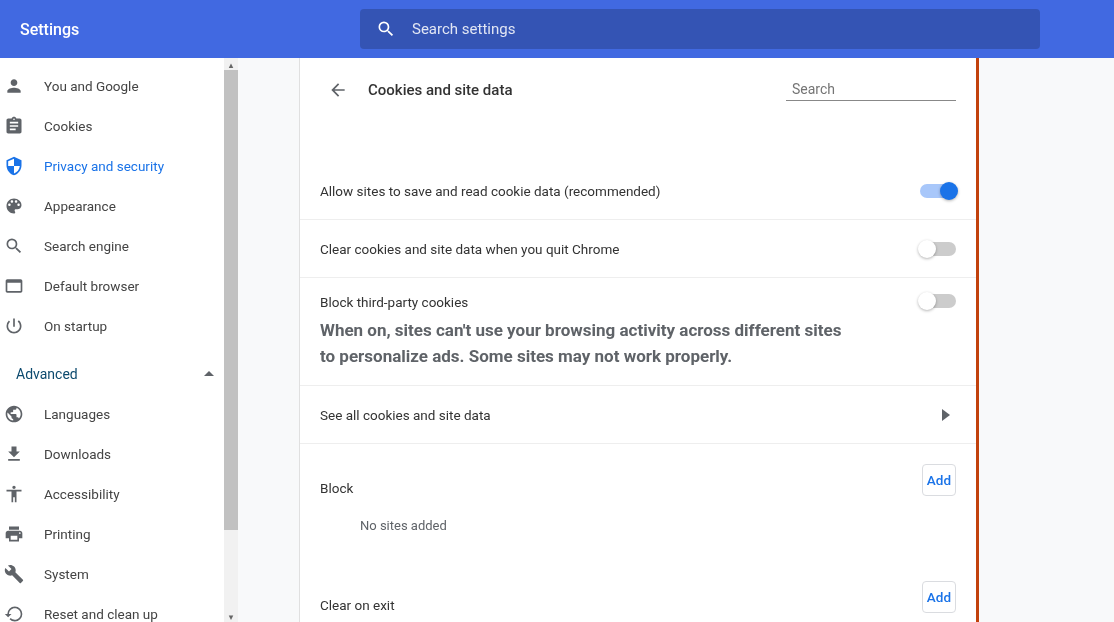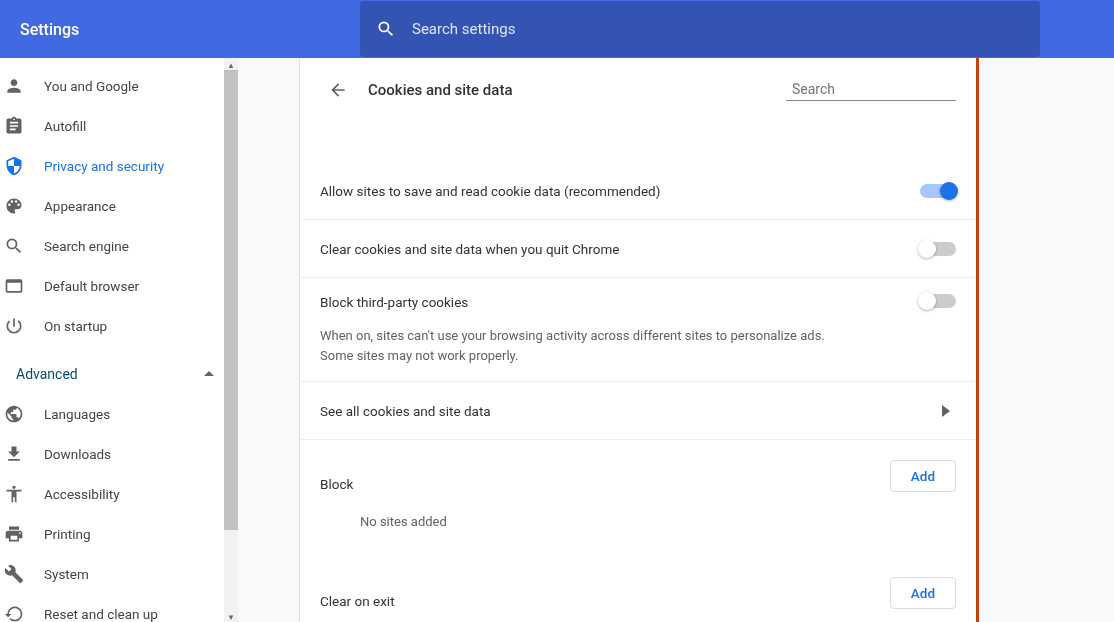--- a/index.html
+++ b/index.html
@@ -1,20 +1,20 @@
 <!DOCTYPE html>
 <html><head>
 <meta charset="utf-8">
 <style>
 * { margin: 0; padding: 0; box-sizing: border-box; font-family: Roboto, Arial, sans-serif; }
 body { background: #fff; width: 1114px; height: 622px; overflow: hidden; }
 
 .header { background: #4169e1; height: 58px; display: flex; align-items: center; padding: 0 20px; }
 .header-title { color: #fff; font-size: 16px; font-weight: 500; width: 340px; }
-.search-main { background: rgba(0,0,0,0.2); border-radius: 4px; height: 56px; flex: 1; max-width: 680px; display: flex; align-items: center; padding: 8px 16px; }
+.search-main { background: rgba(0,0,0,0.2); border-radius: 4px; height: 40px; flex: 1; max-width: 680px; display: flex; align-items: center; padding: 8px 16px; }
 .search-main svg { fill: #fff; width: 20px; height: 20px; margin-right: 16px; }
 .search-main input { background: transparent; border: none; outline: none; color: #fff; font-size: 15px; flex: 1; }
 .search-main input::placeholder { color: rgba(255,255,255,0.85); }
 
 .body-area { display: flex; height: 564px; }
 
 .sidebar { width: 238px; position: relative; overflow-y: auto; padding-top: 8px; }
 .sidebar::-webkit-scrollbar { width: 12px; }
 .sidebar::-webkit-scrollbar-track { background: #f1f1f1; }
 .sidebar::-webkit-scrollbar-thumb { background: #c1c1c1; }
@@ -42,35 +42,35 @@
 .back-btn svg { width: 20px; height: 20px; fill: #5f6368; }
 .card-title { font-size: 15px; color: #333; margin-left: 12px; flex: 1; font-weight: 500; }
 .card-search { display: flex; align-items: center; border-bottom: 1px solid #888; width: 170px; padding-bottom: 2px; margin-left: 32px; }
 .card-search svg { width: 18px; height: 18px; fill: #5f6368; margin-right: 6px; }
 .card-search input { border: none; outline: none; font-size: 14px; flex: 1; }
 
 .setting-row { display: flex; align-items: center; padding: 14px 20px; border-bottom: 1px solid #eee; min-height: 58px; }
 .setting-row.tall { align-items: flex-start; padding-top: 16px; padding-bottom: 16px; gap: 12px; }
 .setting-text { flex: 1; }
 .setting-title { font-size: 13.5px; color: #333; }
-.setting-desc { font-size: 13px; color: #5f6368; margin-top: 16px; line-height: 1.5; max-width: 540px; }
+.setting-desc { font-size: 17px; color: #5f6368; margin-top: 8px; line-height: 1.5; max-width: 540px; font-weight: bold; }
 
 .toggle { width: 36px; height: 14px; border-radius: 7px; position: relative; cursor: pointer; }
 .toggle.on { background: #a8c7fa; }
 .toggle.off { background: #ccc; }
 .toggle-knob { position: absolute; width: 18px; height: 18px; border-radius: 50%; top: -2px; box-shadow: 0 1px 3px rgba(0,0,0,0.3); }
 .toggle.on .toggle-knob { right: -2px; background: #1a73e8; }
 .toggle.off .toggle-knob { left: -2px; background: #fff; }
 
 .arrow-right { width: 20px; display: flex; justify-content: center; }
 .arrow-right svg { width: 8px; height: 12px; fill: #5f6368; }
 
 .section-head { display: flex; align-items: flex-end; justify-content: space-between; padding: 20px 20px 10px 20px; gap: 24px; }
 .section-head-title { font-size: 13.5px; color: #333; }
-.add-btn { border: 1px solid #dadce0; background: #fff; color: #1a73e8; font-size: 13.5px; font-weight: 500; padding: 7px 20px; border-radius: 4px; cursor: pointer; }
+.add-btn { border: 1px solid #dadce0; background: #fff; color: #1a73e8; font-size: 13.5px; font-weight: 500; padding: 7px 4px; border-radius: 4px; cursor: pointer; }
 .empty-text { font-size: 13px; color: #5f6368; padding: 12px 20px 28px 60px; }
 </style>
 </head>
 <body>
 
 <div class="header">
   <div class="header-title">Settings</div>
   <div class="search-main">
     <svg viewBox="0 0 24 24">
         <path d="M15.5 14h-.79l-.28-.27A6.471 6.471 0 0016 9.5 6.5 6.5 0 109.5 16c1.61 0 3.09-.59 4.23-1.57l.27.28v.79l5 4.99L20.49 19l-4.99-5zm-6 0C7.01 14 5 11.99 5 9.5S7.01 5 9.5 5 14 7.01 14 9.5 11.99 14 9.5 14z"></path>
@@ -94,21 +94,21 @@
           </svg>
         </span>
       <span class="nav-label">You and Google</span>
     </div>
     <div class="nav-item">
       <span class="nav-icon">
           <svg viewBox="0 0 24 24">
             <path d="M19 3h-4.18C14.4 1.84 13.3 1 12 1s-2.4.84-2.82 2H5c-1.1 0-2 .9-2 2v14c0 1.1.9 2 2 2h14c1.1 0 2-.9 2-2V5c0-1.1-.9-2-2-2zm-7 0c.55 0 1 .45 1 1s-.45 1-1 1-1-.45-1-1 .45-1 1-1zm2 14H7v-2h7v2zm3-4H7v-2h10v2zm0-4H7V7h10v2z"></path>
           </svg>
         </span>
-      <span class="nav-label">Autofill</span>
+      <span class="nav-label">Cookies</span>
     </div>
     <div class="nav-item active">
       <span class="nav-icon">
           <svg viewBox="0 0 24 24">
             <path d="M12 1L3 5v6c0 5.55 3.84 10.74 9 12 5.16-1.26 9-6.45 9-12V5l-9-4zm0 10.99h7c-.53 4.12-3.28 7.79-7 8.94V12H5V6.3l7-3.11v8.8z"></path>
           </svg>
         </span>
       <span class="nav-label">Privacy and security</span>
     </div>
     <div class="nav-item">

